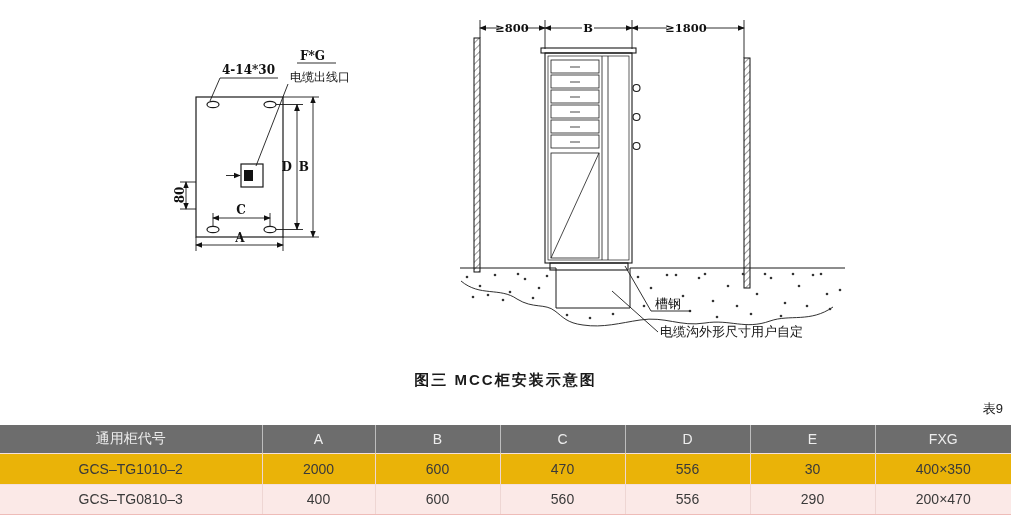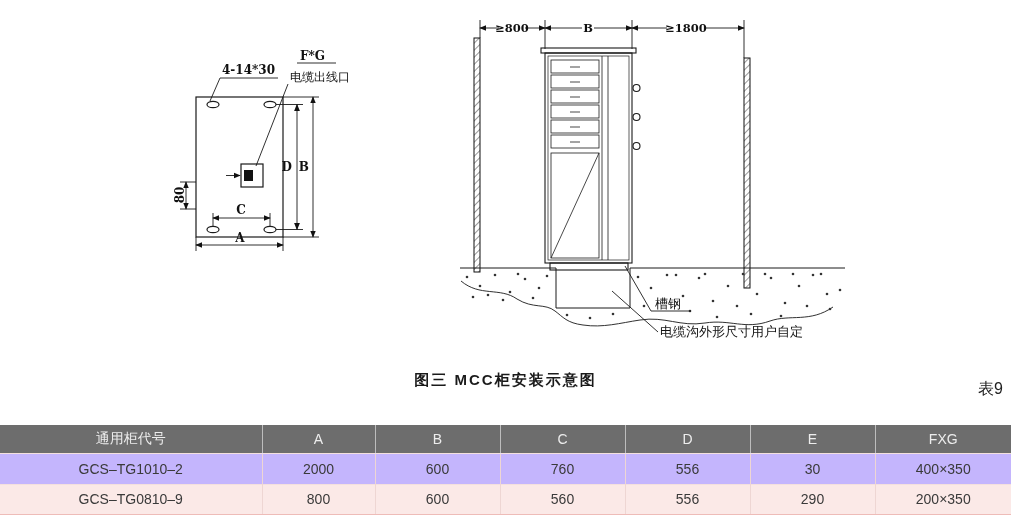--- a/index.html
+++ b/index.html
@@ -3,32 +3,32 @@
 <meta charset="utf-8">
 <style>
   * { margin:0; padding:0; box-sizing:border-box; }
   html,body { width:1011px; height:515px; background:#ffffff; overflow:hidden;
               font-family:"Liberation Sans", sans-serif; }
   #canvas { position:relative; width:1011px; height:515px; background:#fff; }
   svg.abs { position:absolute; }
 
   .caption { position:absolute; top:371px; left:0; width:100%; text-align:center;
              font-size:15px; font-weight:bold; color:#1a1a1a; letter-spacing:2px; }
-  .table-tag { position:absolute; top:379px; right:8px; font-size:16px; color:#222; }
+  .table-tag { position:absolute; top:400px; right:8px; font-size:13px; color:#222; }
 
   table.spec { position:absolute; top:425px; left:0; width:1011px;
                border-collapse:collapse; table-layout:fixed; text-align:center;
                font-size:14px; color:#3a3a3a; border-bottom:2px solid #eebcb8;padding-left:17px; }
   table.spec thead th { background:#6d6d6d; color:#ededed; font-weight:normal;
                height:28px; border-right:1px solid rgba(255,255,255,.55); }
   table.spec thead th:last-child { border-right:none; }
   table.spec tbody td { height:31px; border-right:1px solid #eed6d3; }
   table.spec tbody td:last-child { border-right:none; }
   table.spec tbody tr { border-top:1px solid #f4e0de; }
-  table.spec tbody tr.r0 { background:#c4b5fd; }
+  table.spec tbody tr.r0 { background:#eab308; }
   table.spec tbody tr.r1 { background:#fbe9e7; }
 
   text { fill:#111; }
 </style>
 </head>
 <body>
 
 <div id="canvas">
 
   <svg class="abs" style="left:140px; top:45px;" width="250" height="215" viewBox="0 0 250 215">
@@ -235,29 +235,29 @@
         <th>D</th>
         <th>E</th>
         <th>FXG</th>
       </tr>
     </thead>
     <tbody>
       <tr class="r0">
         <td>GCS–TG1010–2</td>
         <td>2000</td>
         <td>600</td>
-        <td>760</td>
+        <td>470</td>
         <td>556</td>
         <td>30</td>
         <td>400×350</td>
       </tr>
       <tr class="r1">
-        <td>GCS–TG0810–9</td>
-        <td>800</td>
+        <td>GCS–TG0810–3</td>
+        <td>400</td>
         <td>600</td>
         <td>560</td>
         <td>556</td>
         <td>290</td>
-        <td>200×350</td>
+        <td>200×470</td>
       </tr>
     </tbody>
   </table>
 </div>
 
 </body></html>

